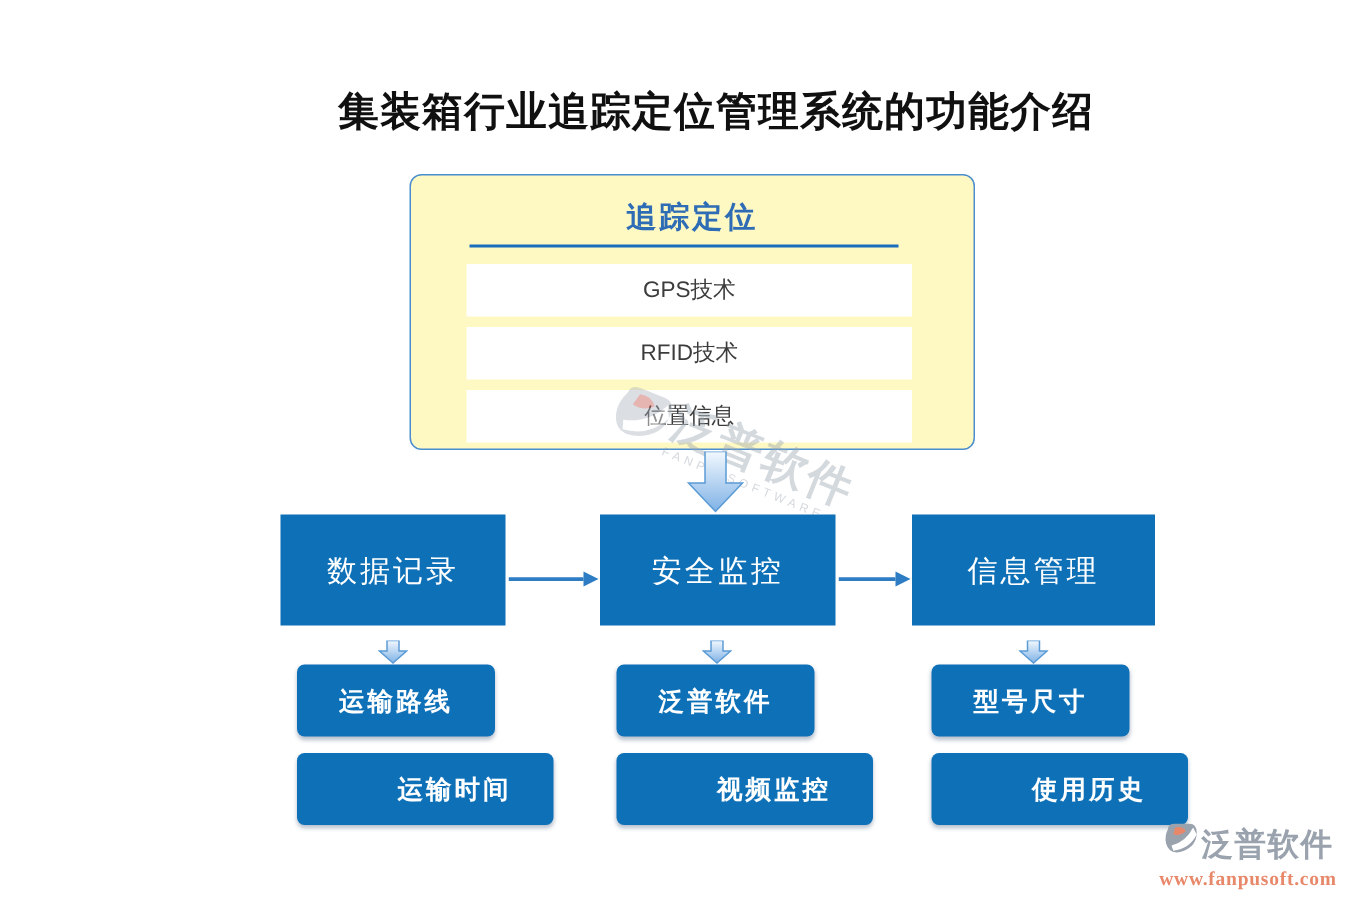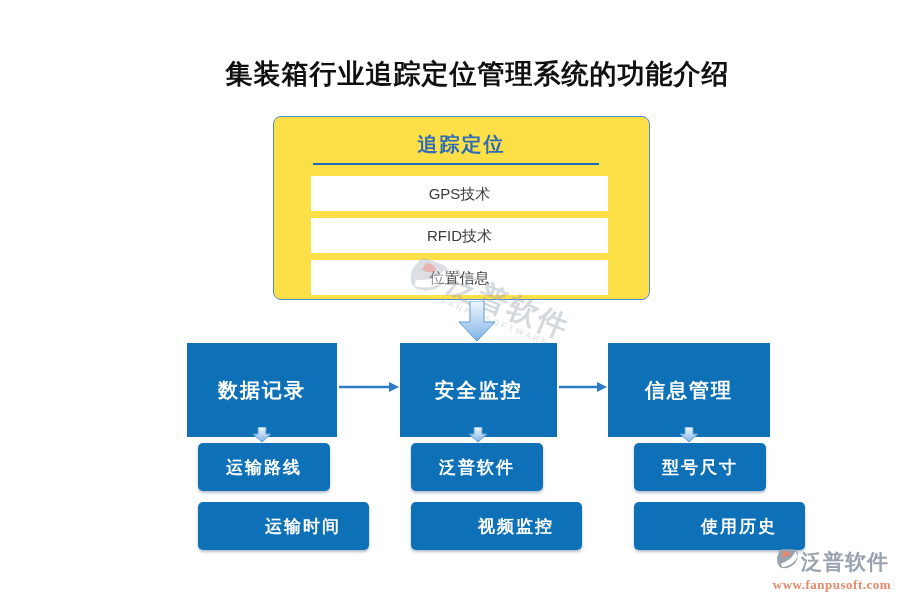--- a/index.html
+++ b/index.html
@@ -13,57 +13,57 @@
   
   .title{
     left:55px;right:0;top:56px;text-align:center;
     font-family:Liberation Sans, sans-serif;
     font-weight:bold;font-size:27px;color:#101010;letter-spacing:1px;
   }
 
   
   .panel{
     left:273px;top:116px;width:377px;height:184px;
-    background:#fde047;border:1.5px solid #4a8ecf;border-radius:8px;
+    background:#fef9c3;border:1.5px solid #4a8ecf;border-radius:8px;
     box-sizing:border-box;
   }
   .panel-header{
     position:absolute;left:0;right:0;top:14px;text-align:center;
     font-family:"Liberation Serif","DejaVu Serif",serif;
     font-weight:bold;font-size:20px;color:#2e6cb5;letter-spacing:2px;
   }
   .panel-underline{
     position:absolute;left:39px;width:286px;top:46px;height:2px;
     background:#1a6dbd;
   }
   .panel-row{
     position:absolute;left:37px;width:297px;height:35px;
     background:#ffffff;text-align:center;line-height:35px;
     font-size:15px;color:#3c3c3c;
   }
   .row0{top:59px;} .row1{top:101px;} .row2{top:143px;}
 
   
   .node{
-    top:343px;height:94px;background:#0e71b8;
+    top:343px;height:74px;background:#0e71b8;
     display:flex;align-items:center;justify-content:center;
-    color:#ffffff;font-weight:bold;font-size:20px;letter-spacing:2px;
+    color:#ffffff;font-weight:normal;font-size:20px;letter-spacing:2px;
   }
   .node1{left:187px;width:150px;}
   .node2{left:400px;width:157px;}
   .node3{left:608px;width:162px;}
 
   
   .btn{
     width:132px;height:48px;background:#0e71b8;border-radius:5px;
     display:flex;align-items:center;justify-content:center;
     color:#ffffff;font-weight:bold;font-size:17px;letter-spacing:2px;
     box-shadow:0 2px 3px rgba(40,70,110,0.35);
   }
-  .col1{left:198px;} .col2{left:411px;} .col3{left:621px;margin-left:13px;}
+  .col1{left:198px;} .col2{left:411px;} .col3{left:621px;}
   .brow1{top:443px;} .brow2{top:502px;padding-left:39px;}
 
   
   .watermark{
     left:416px;top:252px;opacity:0.42;
     transform:rotate(22deg);transform-origin:0 0;
     pointer-events:none;display:flex;align-items:flex-start;gap:2px;
   }
   .wm-text{color:#9aa5b1;font-weight:bold;font-size:30px;letter-spacing:2px;line-height:30px;}
   .wm-sub{color:#9aa5b1;font-size:8px;letter-spacing:3px;margin-top:1px;}

